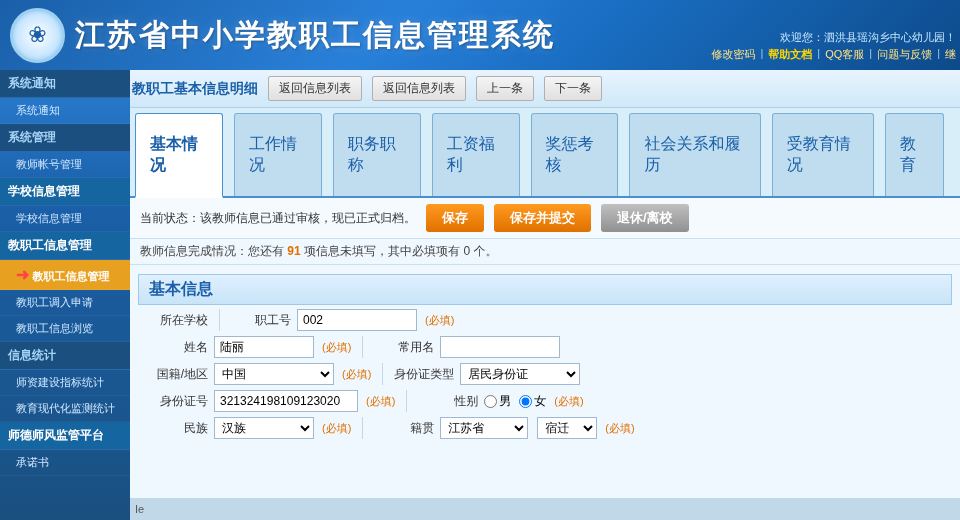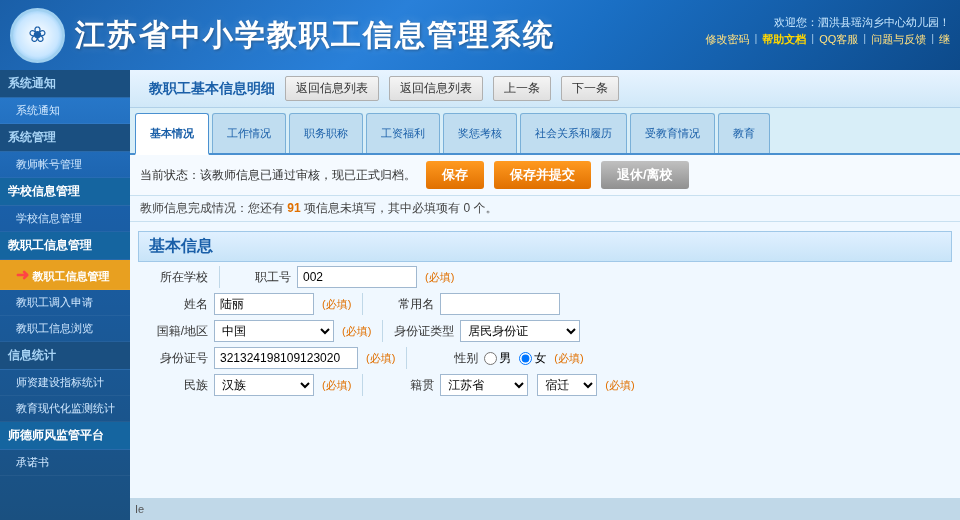--- a/index.html
+++ b/index.html
@@ -28,27 +28,27 @@
     }
     .header-title {
       font-size: 30px;
       font-weight: bold;
       color: #ffffff;
       text-shadow: 1px 1px 3px rgba(0,0,0,0.3), 0 0 10px rgba(255,255,255,0.2);
       letter-spacing: 2px;
     }
     .header-right {
       position: absolute;
-      right: 10px;
+      right: 4px;
       top: 0;
       height: 100%;
       display: flex;
       flex-direction: column;
       justify-content: flex-end;
-      padding-bottom: 23px;
+      padding-bottom: 8px;
     }
     .header-welcome {
       font-size: 11px;
       color: #c8e8ff;
       text-align: right;
       margin-bottom: 2px;
     }
     .header-links {
       display: flex;
       gap: 5px;
@@ -117,21 +117,21 @@
       background: #f0f8ff;
       overflow: hidden;
       display: flex;
       flex-direction: column;
     }
 
     
     .content-header {
       background: linear-gradient(180deg, #e8f4ff 0%, #d0e8f8 100%);
       border-bottom: 1px solid #b0d0e8;
-      padding: 6px 19px;
+      padding: 6px 2px;
       display: flex;
       align-items: center;
       gap: 10px;
     }
     .content-header-title {
       font-size: 14px;
       font-weight: bold;
       color: #1a5fa8;
     }
     .content-header-btn {
@@ -146,27 +146,27 @@
 
     
     .tabs-bar {
       display: flex;
       background: #d8eef8;
       border-bottom: 2px solid #4a90d0;
       padding: 0 5px;
       padding-top: 5px;
     }
     .tab {
-      padding: 12px 14px;
-      font-size: 11px;
+      padding: 20px 14px;
+      font-size: 16px;
       cursor: pointer;
       background: #c0ddf0;
       border: 1px solid #7ab0d8;
       border-bottom: none;
-      margin-right: 3px;
+      margin-right: 11px;
       border-radius: 3px 3px 0 0;
       color: #1a5fa8;
     }
     .tab.active {
       background: #ffffff;
       font-weight: bold;
       color: #1a5fa8;
       border-color: #4a90d0;
       border-bottom: 2px solid #ffffff;
       margin-bottom: -2px;

